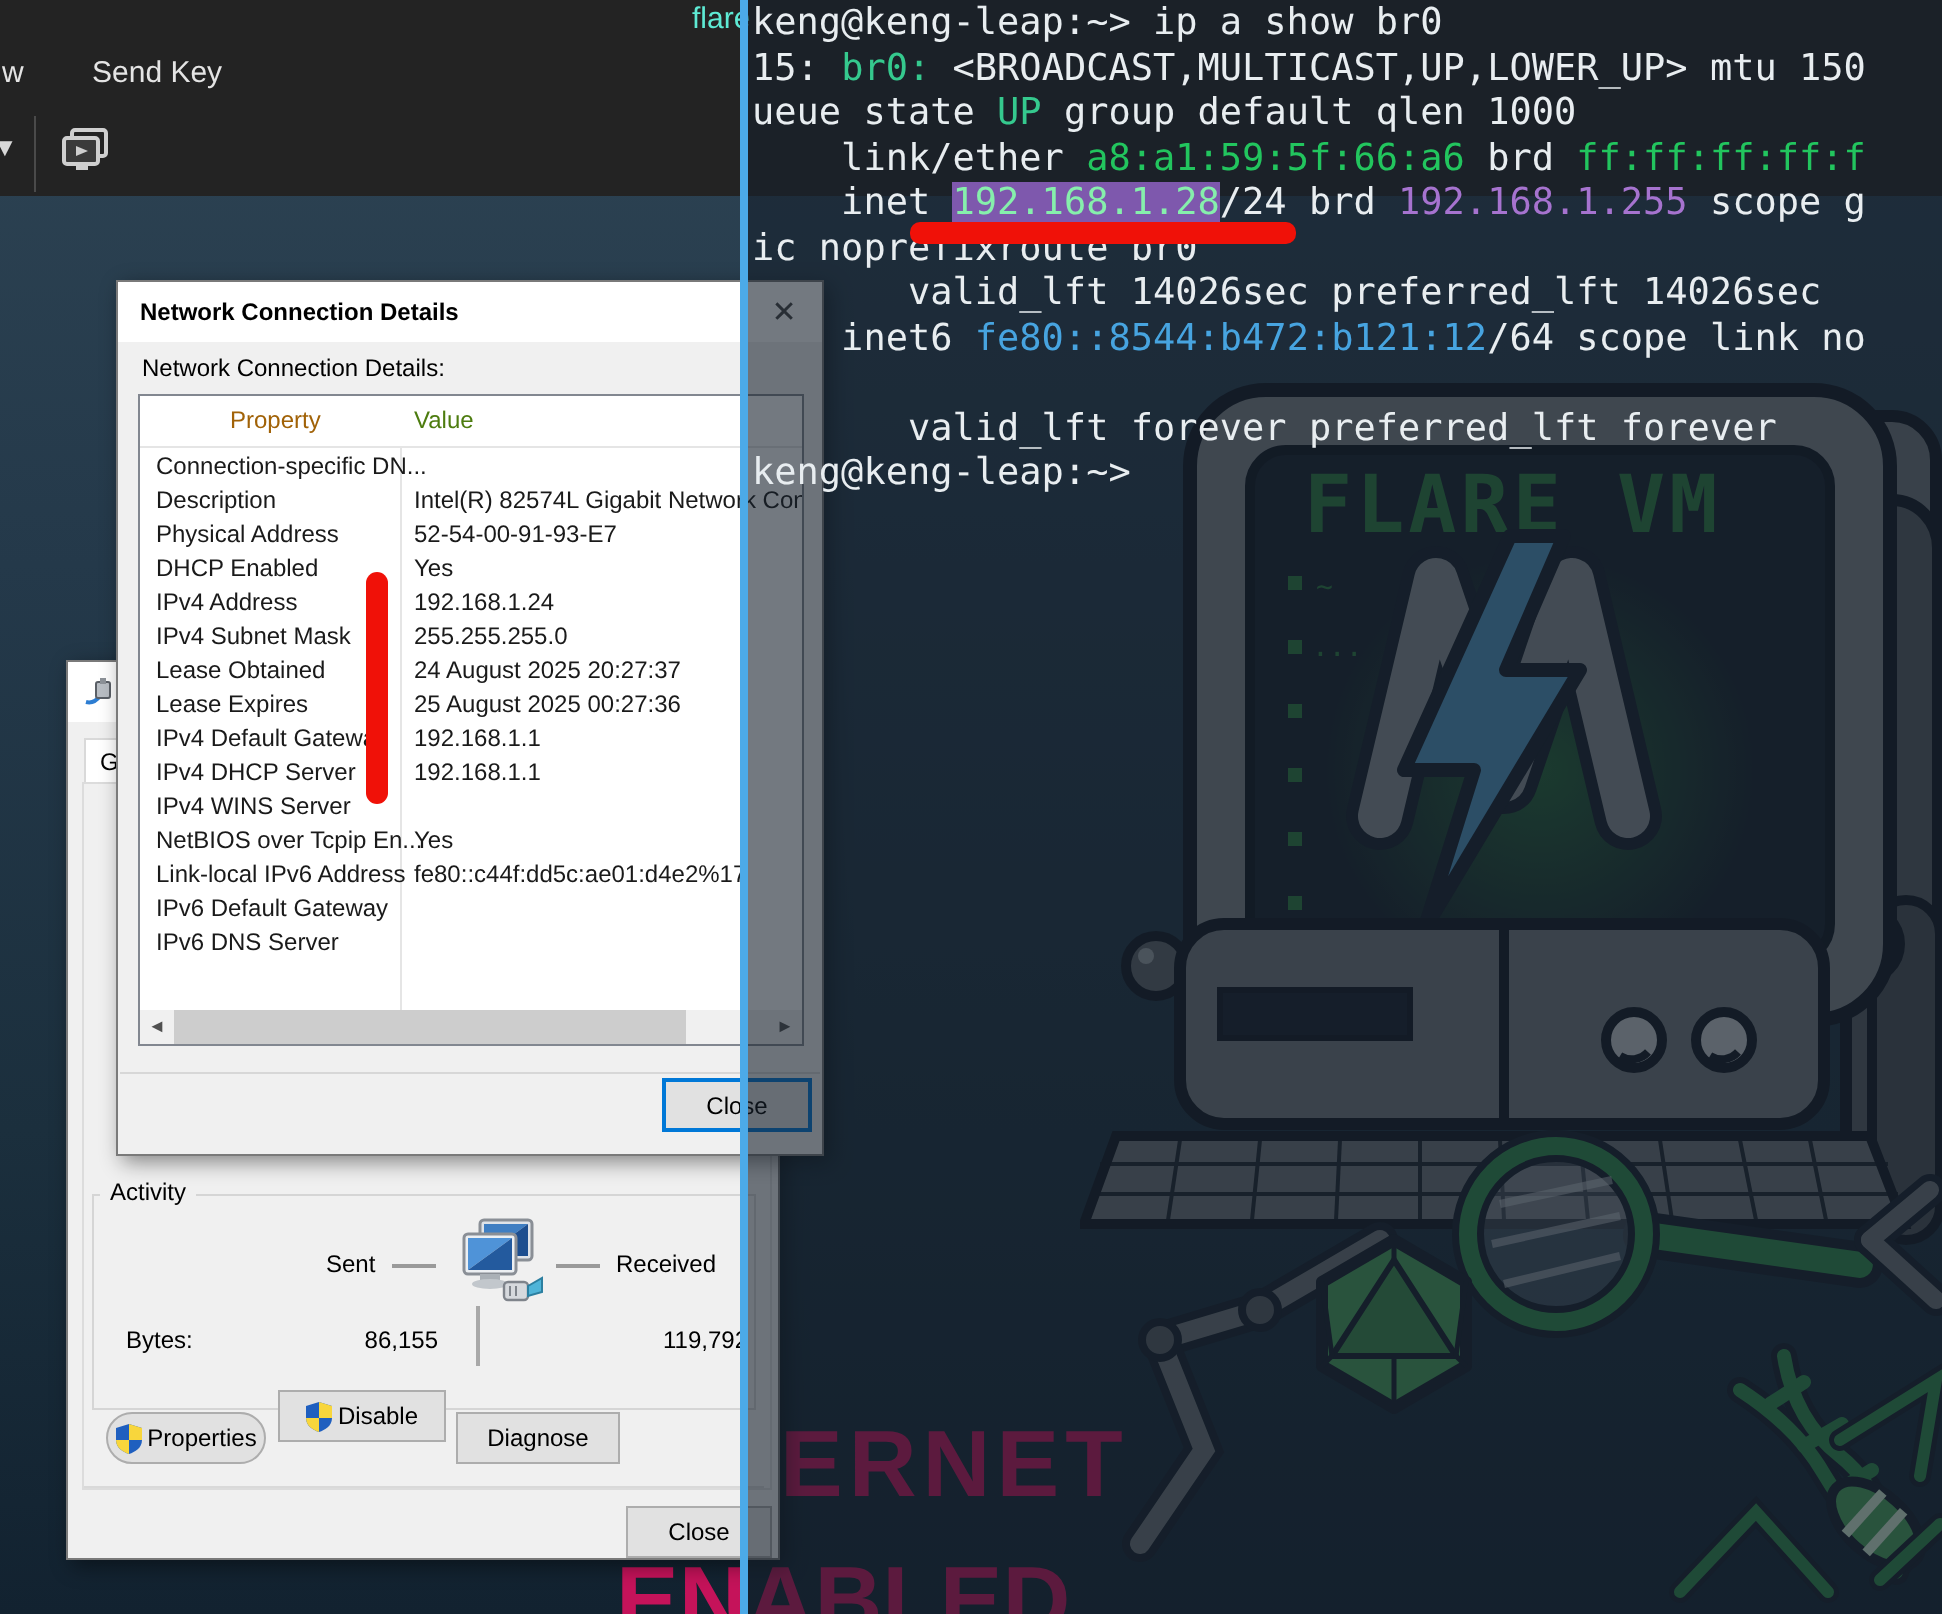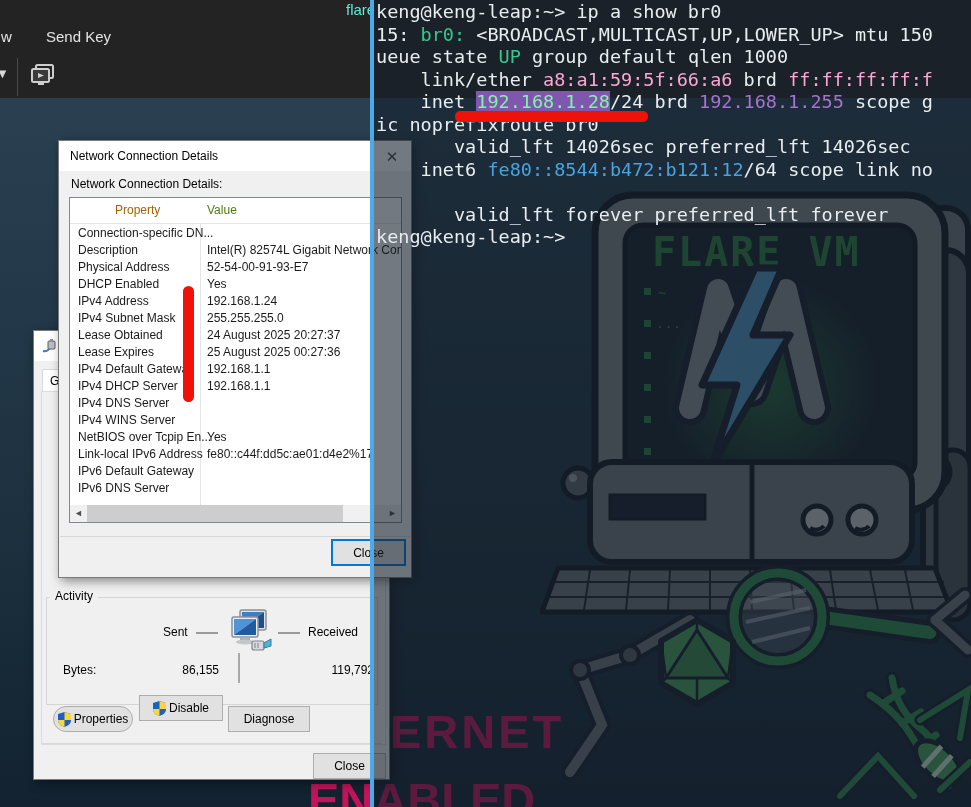--- a/index.html
+++ b/index.html
@@ -17,21 +17,21 @@
   #menu-frag{position:absolute;left:1px;top:28px;font-size:15px;}
   #send-key{position:absolute;left:46px;top:28px;font-size:15px;}
   #term-title-frag{position:absolute;left:346px;top:1px;font-size:15px;color:#5eead4;}
   #tb-sep{position:absolute;left:17px;top:58px;width:1px;height:38px;background:#4a4a4a;}
   #tb-caret{position:absolute;left:-4px;top:66px;font-size:13px;color:#d8d8d8;}
   .tb-icon{position:absolute;left:30px;top:62px;}
   
   .dlg{position:absolute;background:#f0f0f0;border:1px solid #7a7a7a;
        box-shadow:3px 3px 10px rgba(0,0,0,.45);font-size:12px;color:#000;}
   .dlg-title{position:absolute;left:0;top:0;right:0;height:30px;background:#fff;}
-  .dlg-title span{position:absolute;left:11px;top:8px;font-size:12px;}
+  .dlg-title span{position:absolute;left:11px;top:8px;font-size:12px;font-weight:bold;}
   
   #status-dlg{left:33px;top:330px;width:355px;height:448px;}
   #status-tab{position:absolute;left:8px;top:38px;width:58px;height:23px;background:#fff;
       border:1px solid #d9d9d9;padding:4px 0 0 7px;box-sizing:border-box;}
   #status-pane{position:absolute;left:7px;top:60px;width:343px;height:352px;border:1px solid #dcdcdc;}
   #activity-box{position:absolute;left:12px;top:266px;width:330px;height:106px;border:1px solid #d5d5d5;}
   #activity-label{position:absolute;left:16px;top:258px;background:#f0f0f0;padding:0 5px;}
   #sent-label{position:absolute;left:129px;top:294px;}
   #received-label{position:absolute;left:274px;top:294px;}
   .act-dash{position:absolute;top:301px;height:2px;width:22px;background:#9a9a9a;}
@@ -67,21 +67,21 @@
   #lv-arrow-left{left:0;} #lv-arrow-right{right:0;}
   #lv-thumb{position:absolute;left:17px;top:0;height:17px;right:58px;background:#cdcdcd;}
   #details-sep{position:absolute;left:1px;right:1px;top:395px;height:1px;background:#d7d7d7;}
   #btn-details-close{left:272px;top:398px;width:71px;height:23px;border:2px solid #0078d7;}
   
   #terminal{position:absolute;left:370px;top:0;width:601px;height:807px;
       background:rgba(22,32,43,.60);border-left:4px solid #4caae8;box-sizing:border-box;}
   #terminal-out{position:absolute;left:2px;top:1px;font-family:"DejaVu Sans Mono",monospace;
       font-size:18.5px;line-height:22.5px;}
   .tline{height:22.5px;white-space:pre;}
-  .t-fg{color:#e8edf0;} .t-green{color:#35c98e;} .t-orange{color:#f9a8d4;}
+  .t-fg{color:#e8edf0;} .t-green{color:#35c98e;} .t-orange{color:#22c55e;}
   .t-violet{color:#a673cf;} .t-blue{color:#47a4e0;margin-top:12px;}
   .t-hl{background:#7e58ad;color:#86efac;}
   
   #anno-underline{position:absolute;left:455px;top:111px;width:193px;height:11px;
       background:#f01108;border-radius:5px;}
   #anno-vline{position:absolute;left:183px;top:286px;width:11px;height:116px;
       background:#f01108;border-radius:6px;}
 </style>
 </head>
 <body>
@@ -344,24 +344,20 @@
           </div>
           <div class="lv-row">
             <span class="lv-prop">IPv4 Default Gateway</span>
             <span class="lv-val">192.168.1.1</span>
           </div>
           <div class="lv-row">
             <span class="lv-prop">IPv4 DHCP Server</span>
             <span class="lv-val">192.168.1.1</span>
           </div>
           <div class="lv-row">
-            <span class="lv-prop">IPv4 DNS Server</span>
-            <span class="lv-val"></span>
-          </div>
-          <div class="lv-row">
             <span class="lv-prop">IPv4 WINS Server</span>
             <span class="lv-val"></span>
           </div>
           <div class="lv-row">
             <span class="lv-prop">NetBIOS over Tcpip En...</span>
             <span class="lv-val">Yes</span>
           </div>
           <div class="lv-row">
             <span class="lv-prop">Link-local IPv6 Address</span>
             <span class="lv-val">fe80::c44f:dd5c:ae01:d4e2%17</span>

